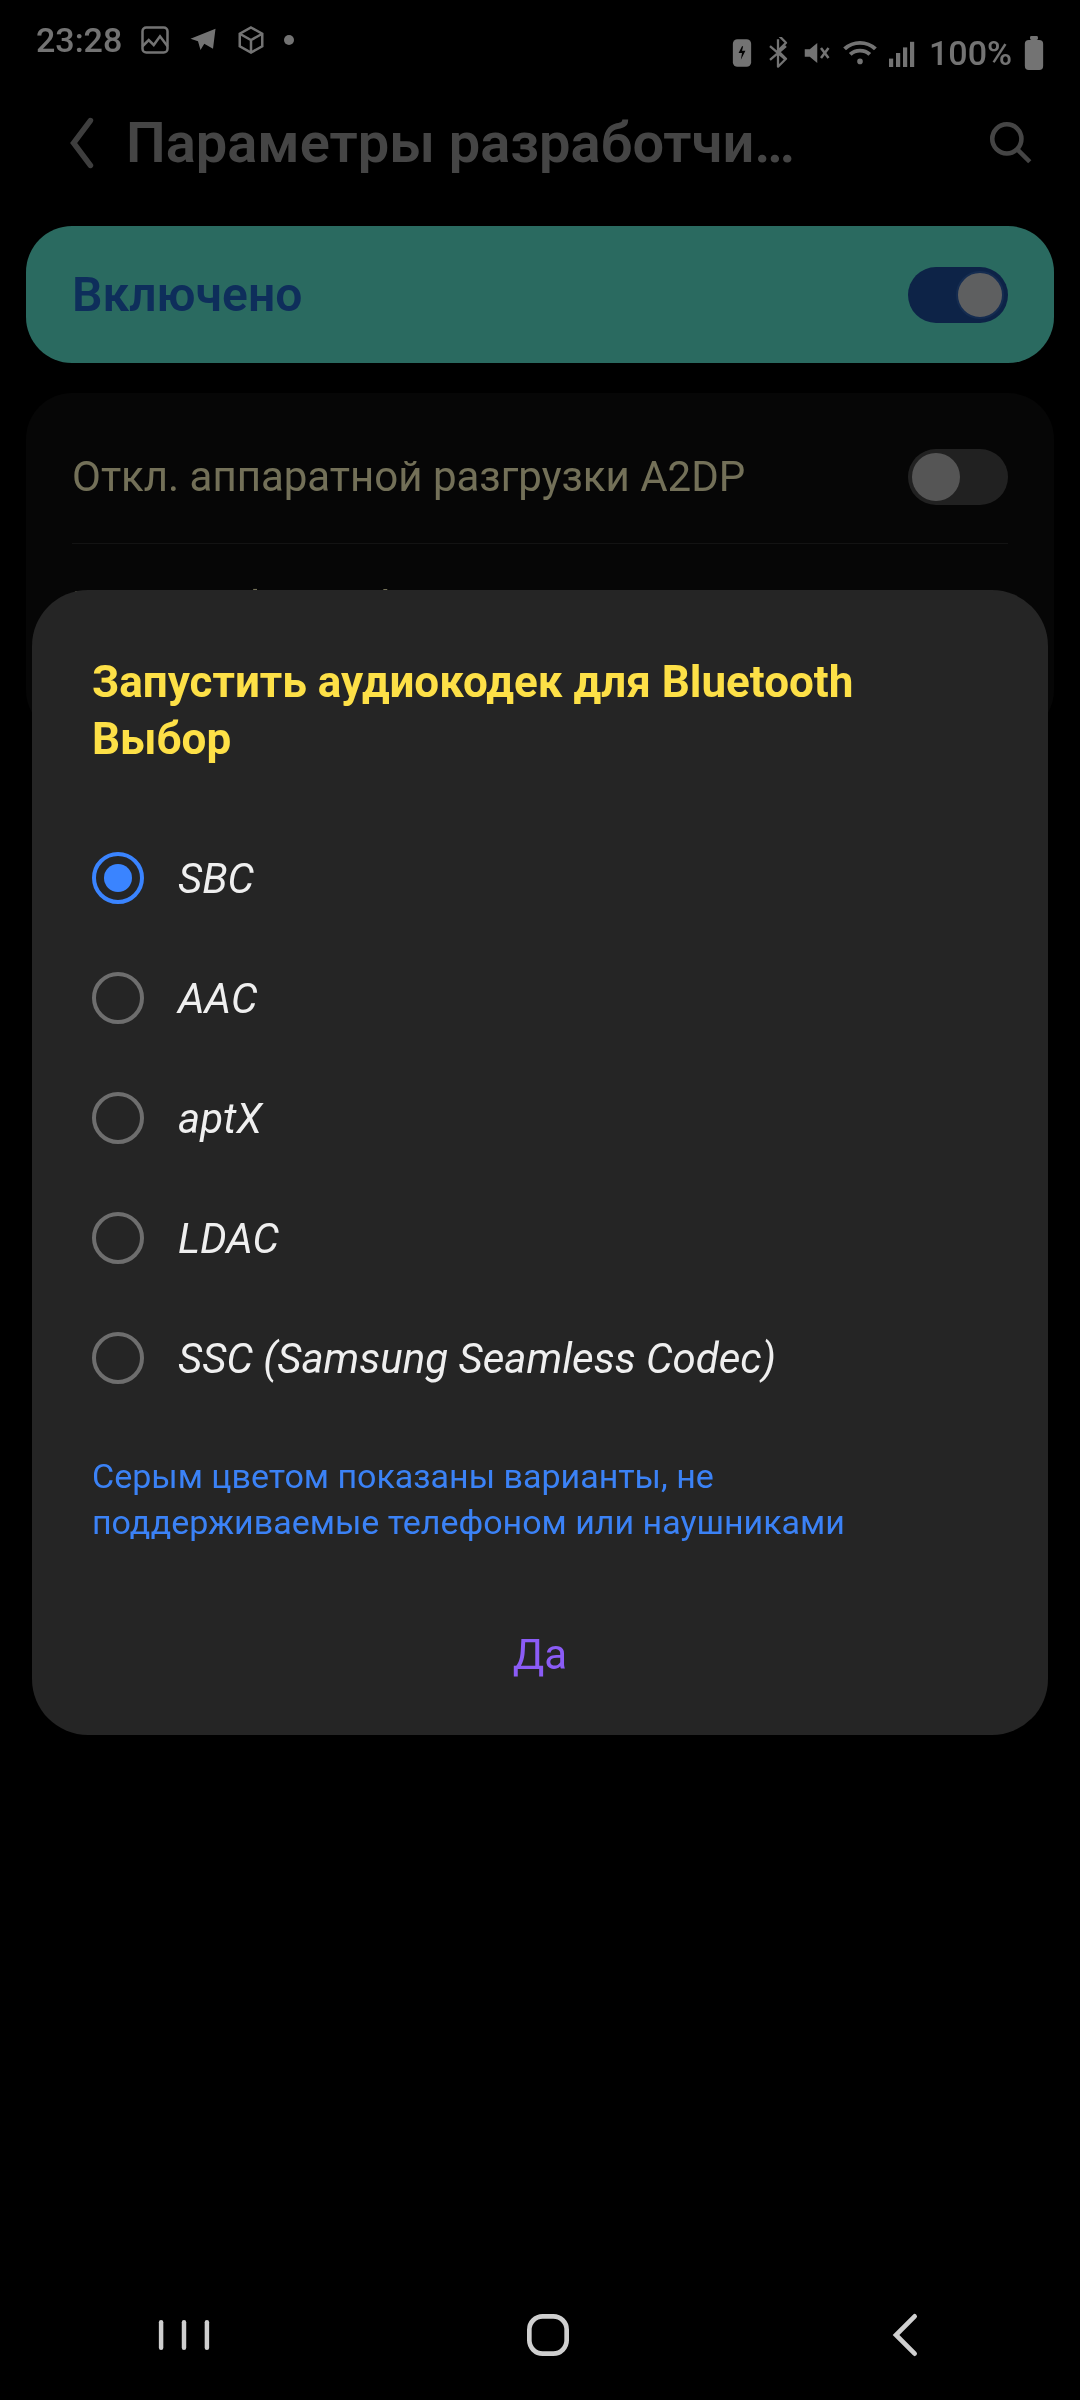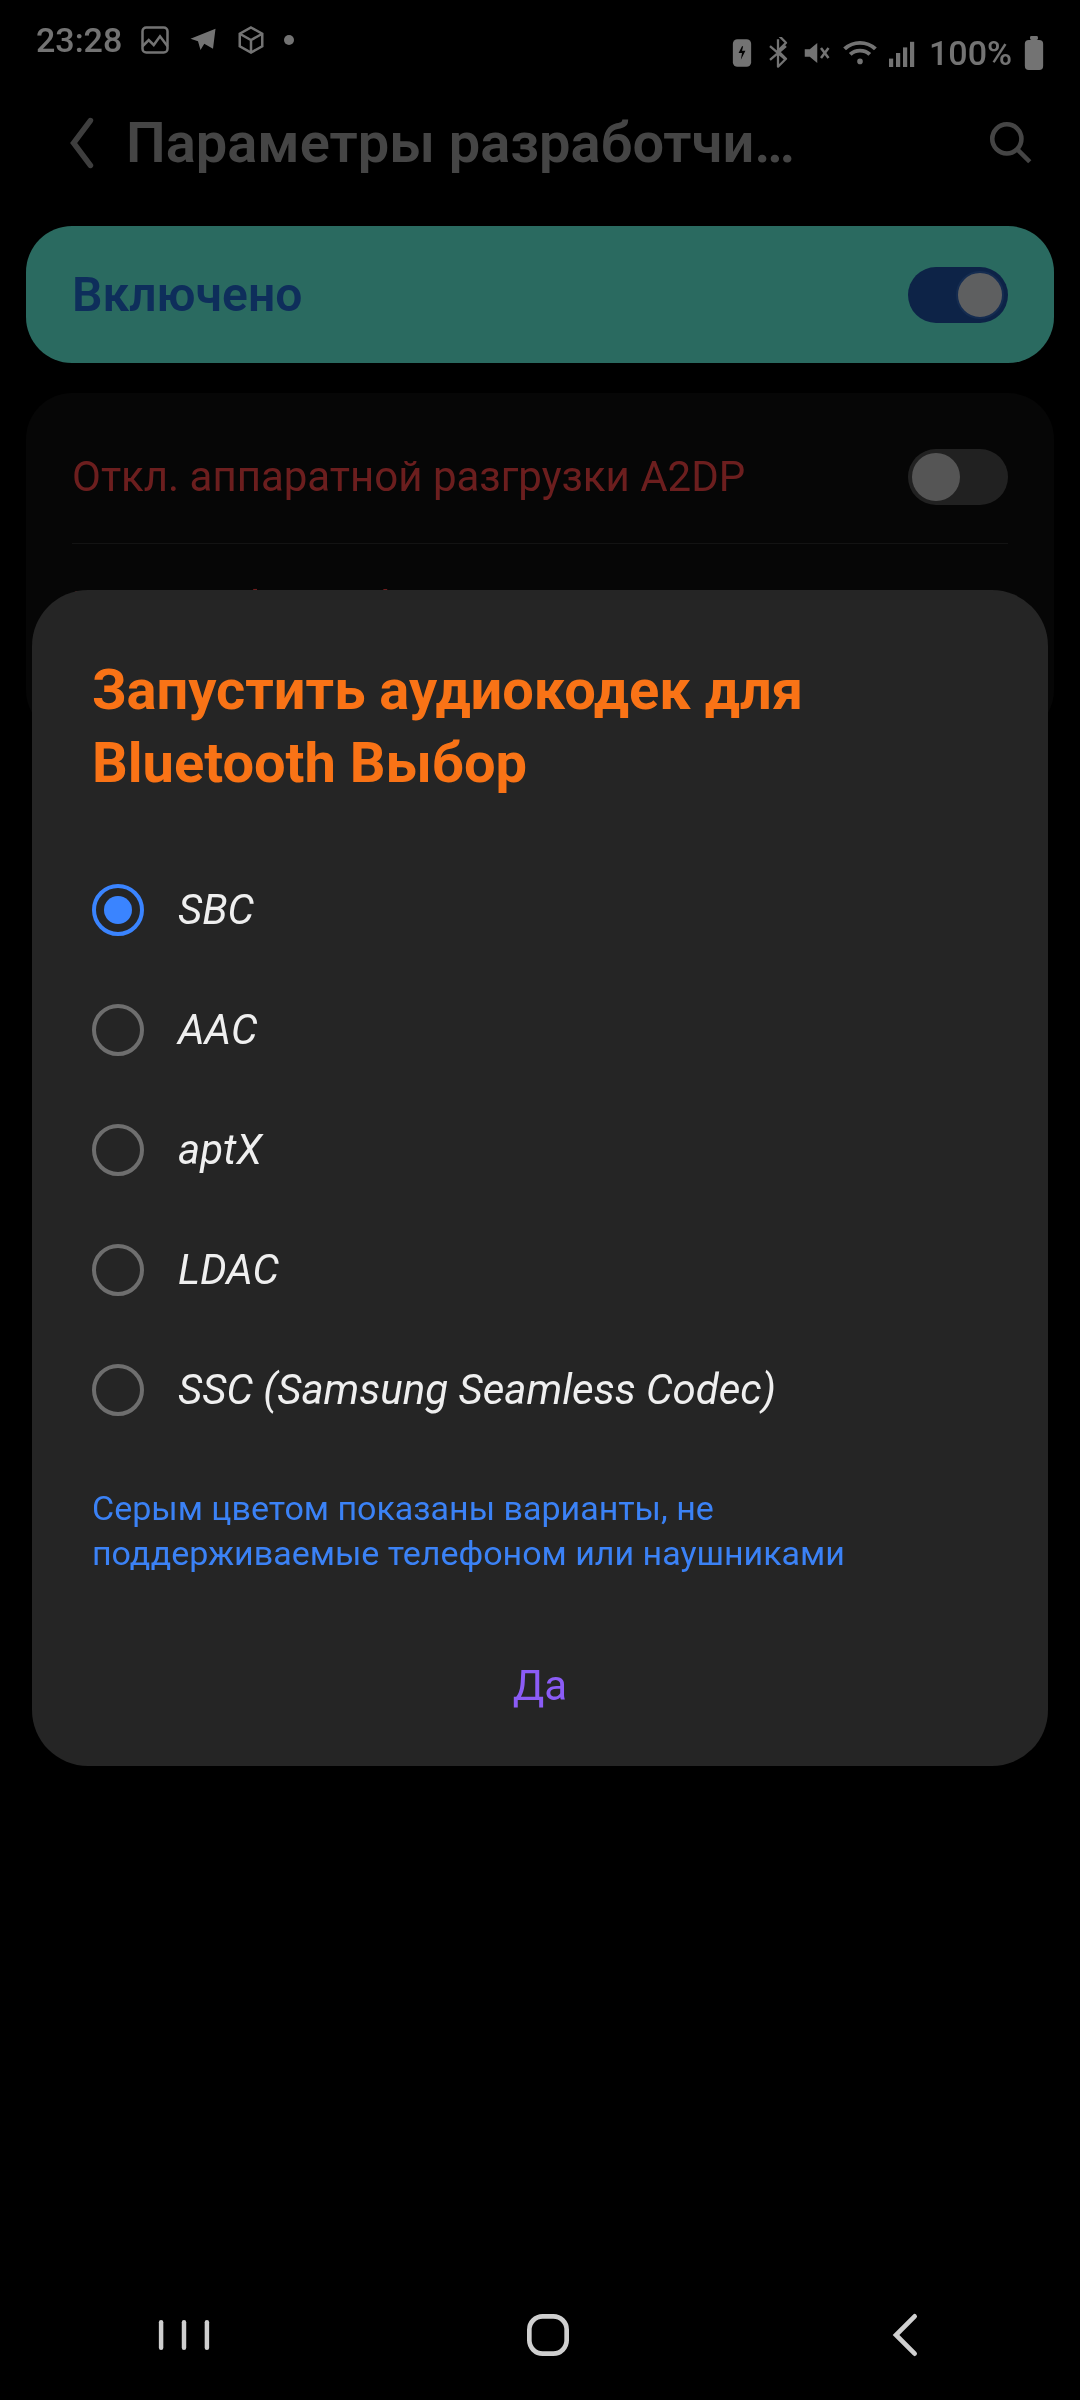--- a/index.html
+++ b/index.html
@@ -22,28 +22,28 @@
   .card .title { font-size: 48px; font-weight: 600; color: #2166c9; }
   .switch { width: 100px; height: 56px; border-radius: 28px; position: relative; }
   .switch.on { background: #1d4f9e; }
   .switch.off { background: #4a4a4a; }
   .switch .knob { position: absolute; top: 4px; width: 48px; height: 48px; border-radius: 50%; background: #bdbdbd; }
   .switch.on .knob { right: 4px; background: #d0d2d6; border: 2px solid #2f62b2; }
   .switch.off .knob { left: 4px; }
   
   .settings { margin: 0 26px; background: #0e0e0e; border-radius: 46px; padding: 18px 0; }
   .setting-row { display: flex; align-items: center; justify-content: space-between; padding: 38px 46px; }
-  .setting-row .labels .primary { font-size: 42px; color: #ef4444; line-height: 1.2; }
+  .setting-row .labels .primary { font-size: 42px; color: #fef9c3; line-height: 1.2; }
   .setting-row .labels .secondary { font-size: 34px; color: #6a6a6a; margin-top: 8px; }
   .divider { height: 1px; background: #2a2a2a; margin: 0 46px; }
   
   .dim { position: absolute; inset: 0; background: rgba(0,0,0,0.55); pointer-events: none; }
   
   .dialog { position: absolute; left: 32px; right: 32px; top: 590px; background: #252525; border-radius: 56px; padding: 64px 60px 40px 60px; }
-  .dialog-title { font-size: 56px; font-weight: 700; color: #f97316; line-height: 1.3; margin-bottom: 50px; }
+  .dialog-title { font-size: 44px; font-weight: 700; color: #fde047; line-height: 1.3; margin-bottom: 50px; }
   .radio-row { display: flex; align-items: center; gap: 34px; padding: 34px 0; font-style: italic; }
   .radio { width: 52px; height: 52px; border-radius: 50%; border: 4px solid #6e6e6e; position: relative; flex-shrink: 0; }
   .radio.selected { border-color: #3a84ff; }
   .radio.selected::after { content: ""; position: absolute; inset: 8px; border-radius: 50%; background: #3a84ff; }
   .radio-label { font-size: 42px; color: #efefef; }
   .dialog-note { font-size: 34px; color: #3b82f6; line-height: 1.35; margin-top: 36px; margin-bottom: 48px; }
   .dialog-action { text-align: center; font-size: 42px; font-weight: 400; color: #8b5cf6; padding: 36px 0 16px 0; }
   
   .navbar { position: absolute; bottom: 0; left: 0; right: 0; height: 130px; display: flex; align-items: center; justify-content: space-around; }
   .nav-btn svg { display: block; }

